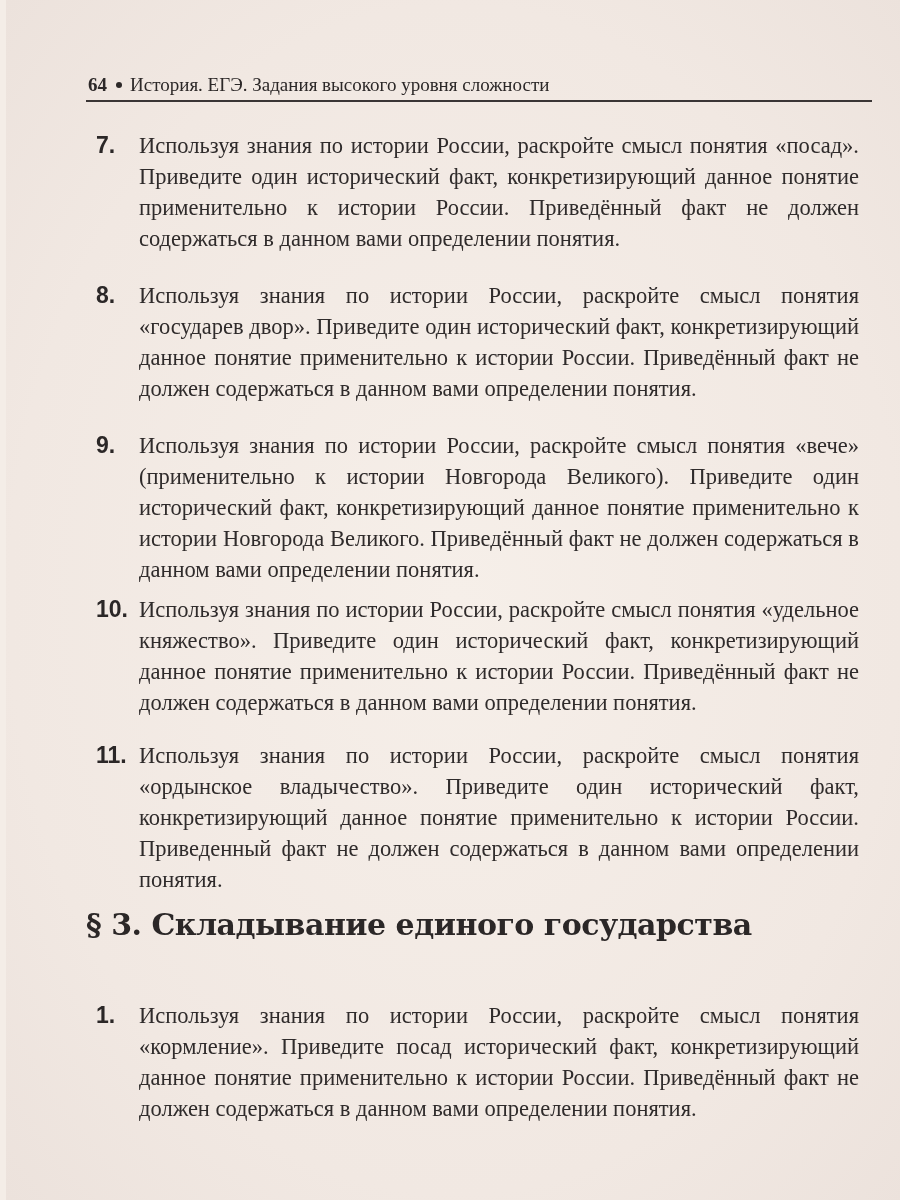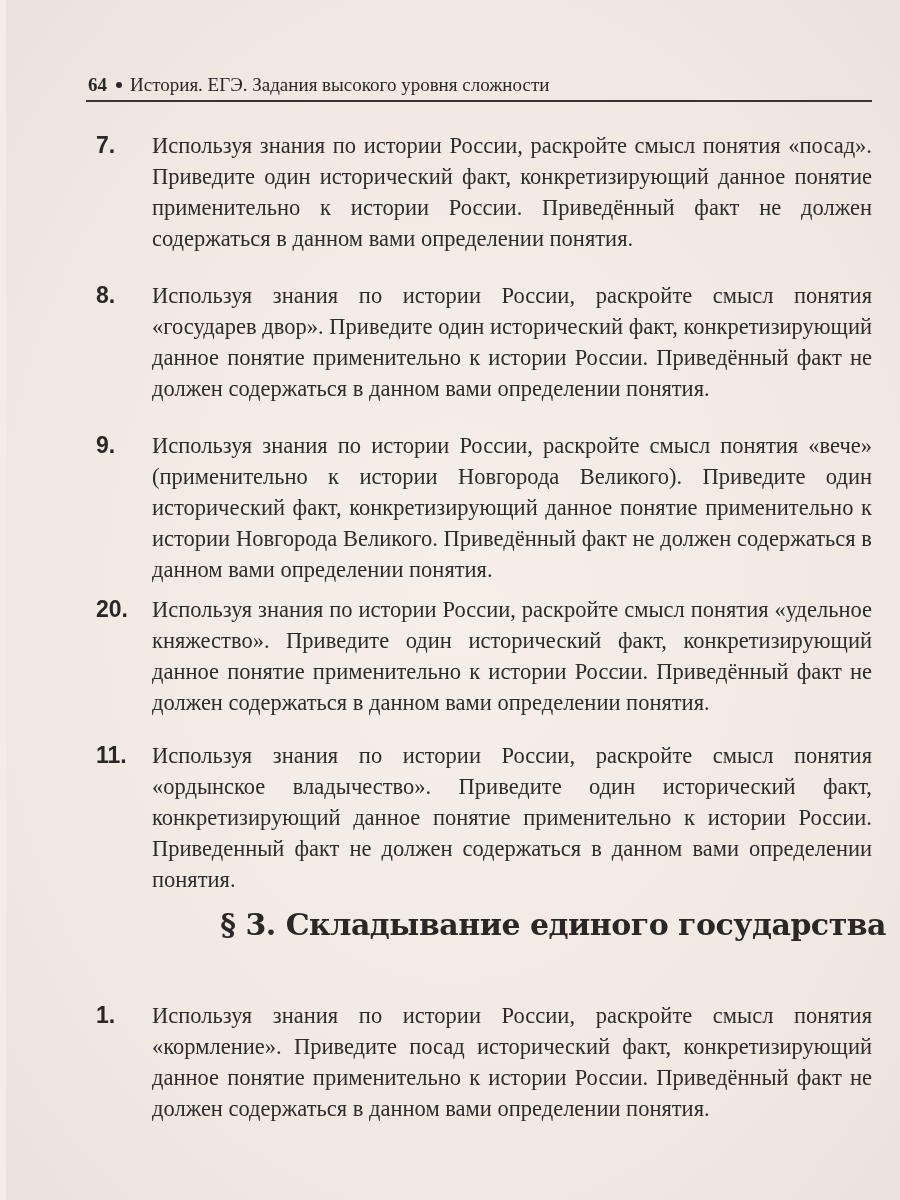--- a/index.html
+++ b/index.html
@@ -22,35 +22,35 @@
     background: #2c2828; margin: 0 8px 3px 9px; vertical-align: middle; }
   .head-rule { position: absolute; left: 80px; top: 100px; width: 786px; height: 2px; background: #3a3535; }
 
   .task { position: absolute; left: 90px; width: 778px; }
   .task .num {
     position: absolute; left: 0; top: 0;
     font-family: "Liberation Sans", sans-serif; font-weight: bold;
     font-size: 23px; line-height: 31px; color: #2b2727;
   }
   .task .body {
-    margin-left: 56px; width: 720px;
+    margin-left: 43px; width: 720px;
     font-size: 22.5px; line-height: 31px;
     text-align: justify; text-align-last: left;
     hyphens: manual;
   }
   .t7  { top: 130px; }
   .t8  { top: 280px; }
   .t9  { top: 430px; }
   .t10 { top: 594px; }
   .t11 { top: 740px; }
   .t1  { top: 1000px; }
 
   .section-title {
     position: absolute; left: 80px; width: 800px; top: 904px;
-    text-align: right; font-weight: bold;
+    text-align: left; font-weight: bold;
     font-size: 30px; line-height: 42px; color: #2b2727;
     font-family: "DejaVu Serif", serif; letter-spacing: -0.5px;
   }
 </style>
 </head>
 <body>
 
 <div class="page">
 
   <div class="running-head">
@@ -67,21 +67,21 @@
     <div class="num">8.</div>
     <div class="body">Используя знания по истории России, раскройте смысл по­нятия «государев двор». Приведите один исторический факт, конкретизирующий данное понятие применительно к истории России. Приведённый факт не должен содержаться в данном вами определении понятия.</div>
   </div>
 
   <div class="task t9">
     <div class="num">9.</div>
     <div class="body">Используя знания по истории России, раскройте смысл по­нятия «вече» (применительно к истории Новгорода Велико­го). Приведите один исторический факт, конкретизирующий данное понятие применительно к истории Новгорода Вели­кого. Приведённый факт не должен содержаться в данном вами определении понятия.</div>
   </div>
 
   <div class="task t10">
-    <div class="num">20.</div>
+    <div class="num">10.</div>
     <div class="body">Используя знания по истории России, раскройте смысл по­нятия «удельное княжество». Приведите один исторический факт, конкретизирующий данное понятие применительно к истории России. Приведённый факт не должен содержаться в данном вами определении понятия.</div>
   </div>
 
   <div class="task t11">
     <div class="num">11.</div>
     <div class="body">Используя знания по истории России, раскройте смысл по­нятия «ордынское владычество». Приведите один истори­ческий факт, конкретизирующий данное понятие приме­нительно к истории России. Приведенный факт не должен содержаться в данном вами определении понятия.</div>
   </div>
 
   <div class="section-title">
     <div>§ 3. Складывание единого государства</div>

